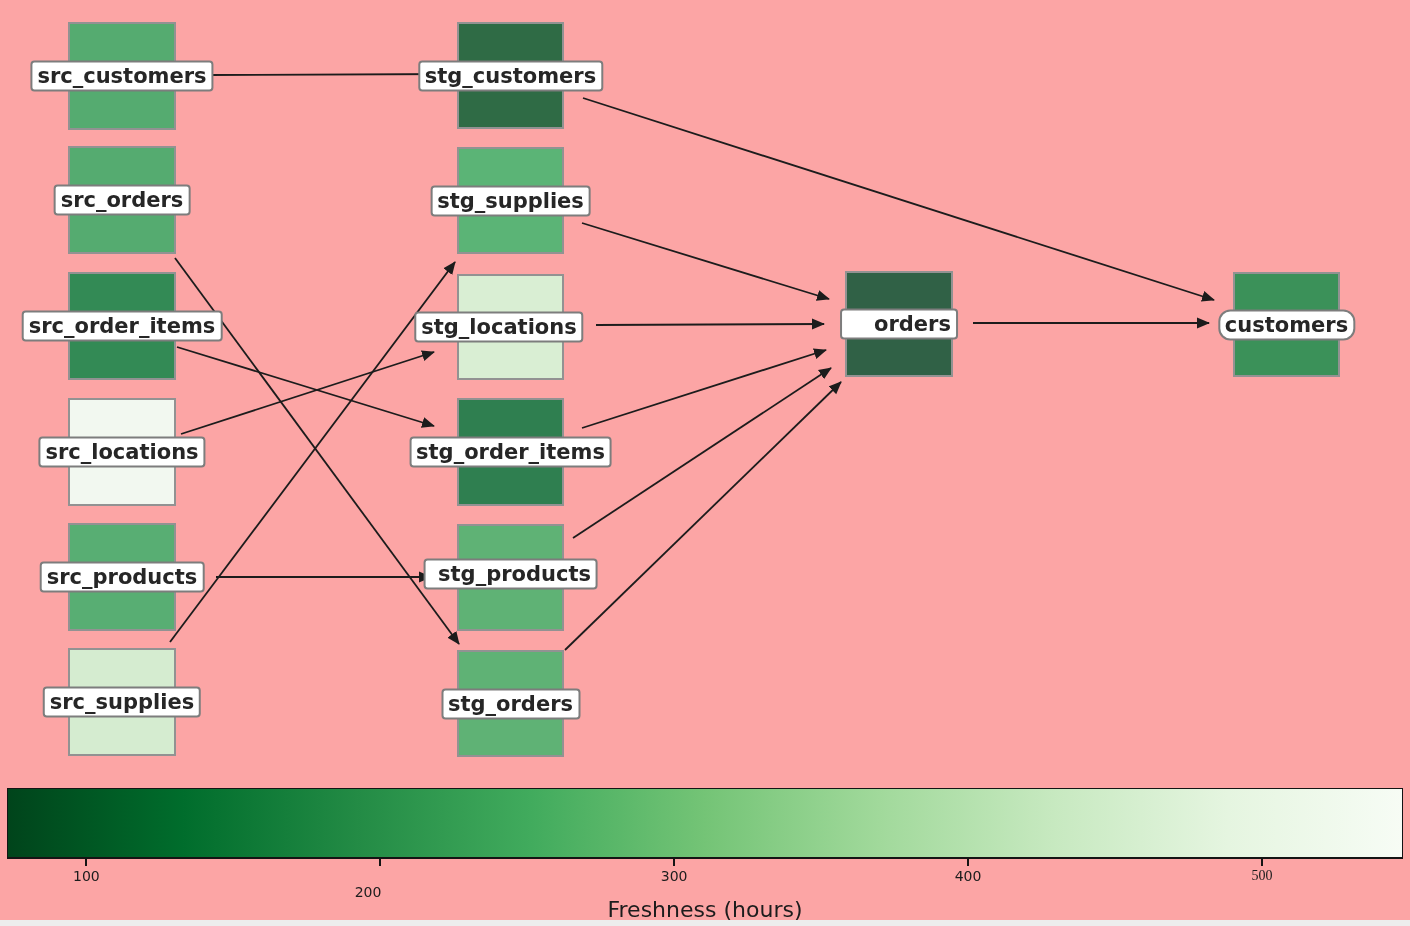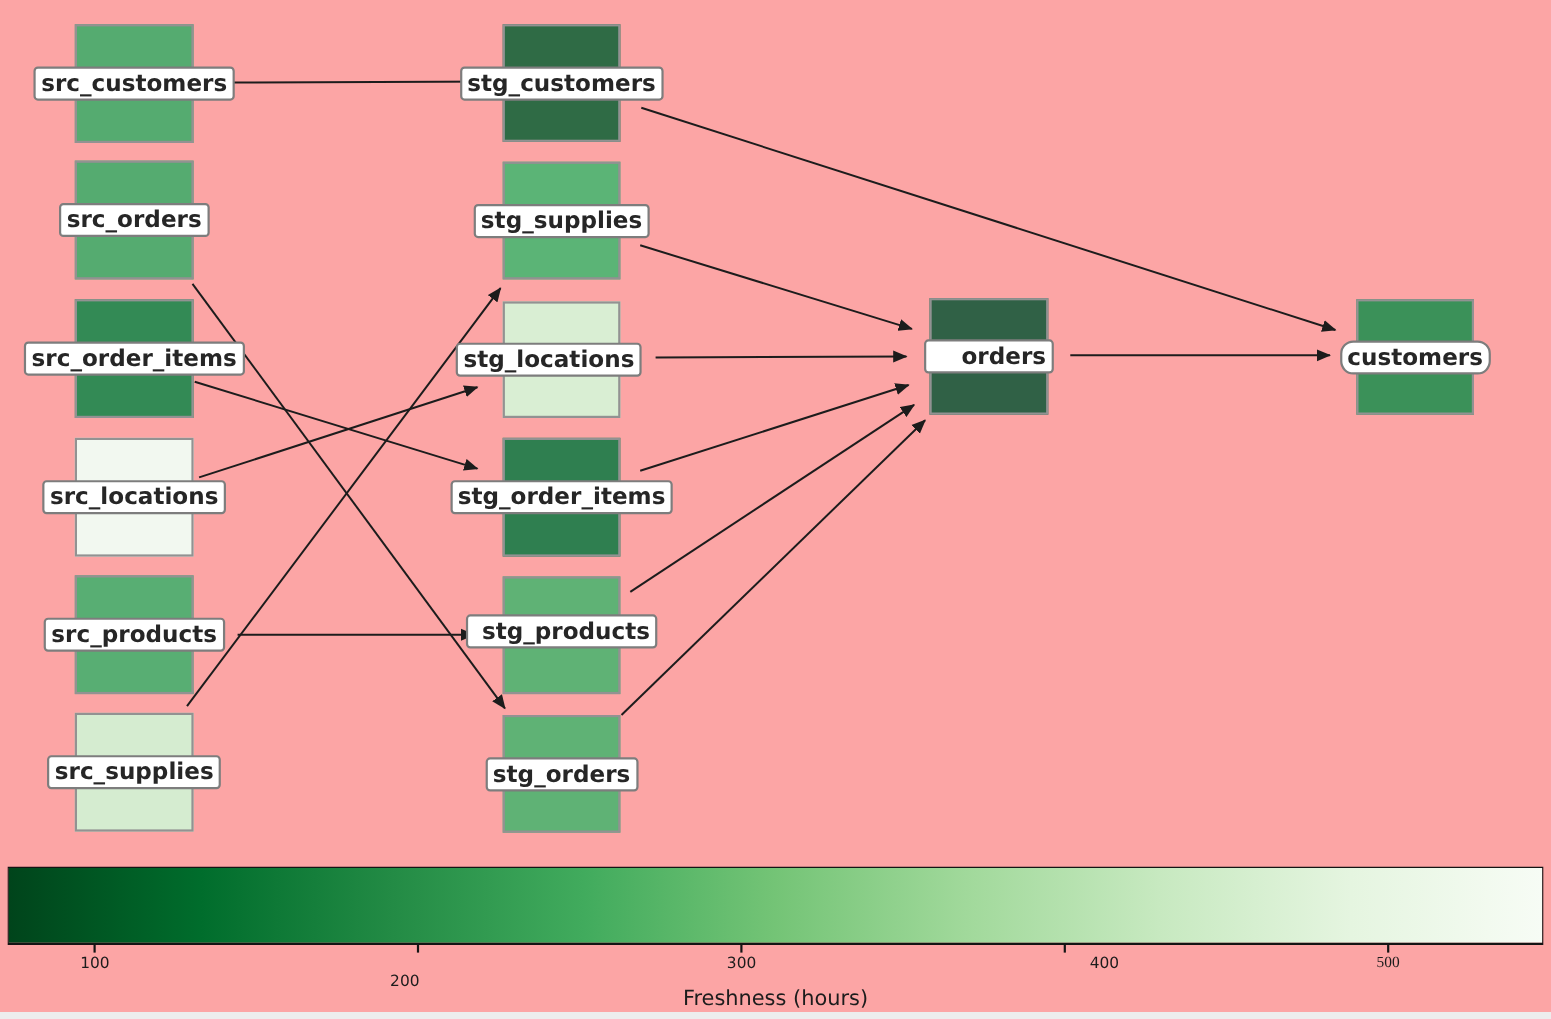--- a/index.html
+++ b/index.html
@@ -21,21 +21,21 @@
     position:absolute; left:7px; top:788px; width:1396px; height:71px;
     box-sizing:border-box; border:1px solid #141414; border-bottom:2px solid #141414;
   }
   .cbar-tick { position:absolute; top:859px; width:2px; height:7px; background:#141414; }
   .cbar-tick-label {
     position:absolute; top:868px; transform:translateX(-50%);
     font-size:14px; color:#1c1c1c;
   }
   .cbar-axis-label {
     position:absolute; top:897px; left:705px; transform:translateX(-50%);
-    font-size:19px; color:#1c1c1c;
+    font-size:22px; color:#1c1c1c;
   }
   .bottom-strip {
     position:absolute; left:0; top:920px; width:1410px; height:6px;
     background:#ededed;
   }
 </style>
 </head>
 <body>
 
 <div class="figure">
@@ -97,20 +97,20 @@
 
   <div class="cbar" id="cbar" style="background: linear-gradient(to right, rgb(0, 68, 27) 0%, rgb(0, 109, 44) 12.5%, rgb(35, 139, 69) 25%, rgb(65, 171, 93) 37.5%, rgb(116, 196, 118) 50%, rgb(161, 217, 155) 62.5%, rgb(199, 233, 192) 75%, rgb(229, 245, 224) 87.5%, rgb(247, 252, 245) 100%);"></div>
   <div id="cbar-ticks">
       <div class="cbar-tick" style="left: 85.3516px;"></div>
       <div class="cbar-tick-label" style="left: 86.3516px;">100</div>
       <div class="cbar-tick" style="left: 379.246px;"></div>
       <div class="cbar-tick-label" style="left: 368px; margin-top: 16px;">200</div>
       <div class="cbar-tick" style="left: 673.141px;"></div>
       <div class="cbar-tick-label" style="left: 674.141px;">300</div>
       <div class="cbar-tick" style="left: 967.036px;"></div>
-      <div class="cbar-tick-label" style="left: 968.036px; margin-left: 36px;">400</div>
+      <div class="cbar-tick-label" style="left: 968.036px;">400</div>
       <div class="cbar-tick" style="left: 1260.93px;"></div>
       <div class="cbar-tick-label" style="left: 1261.93px; font-family: Liberation Serif, serif;">500</div>
     </div>
   <div class="cbar-axis-label">Freshness (hours)</div>
 
   <div class="bottom-strip"></div>
 </div>
 
 </body></html>

